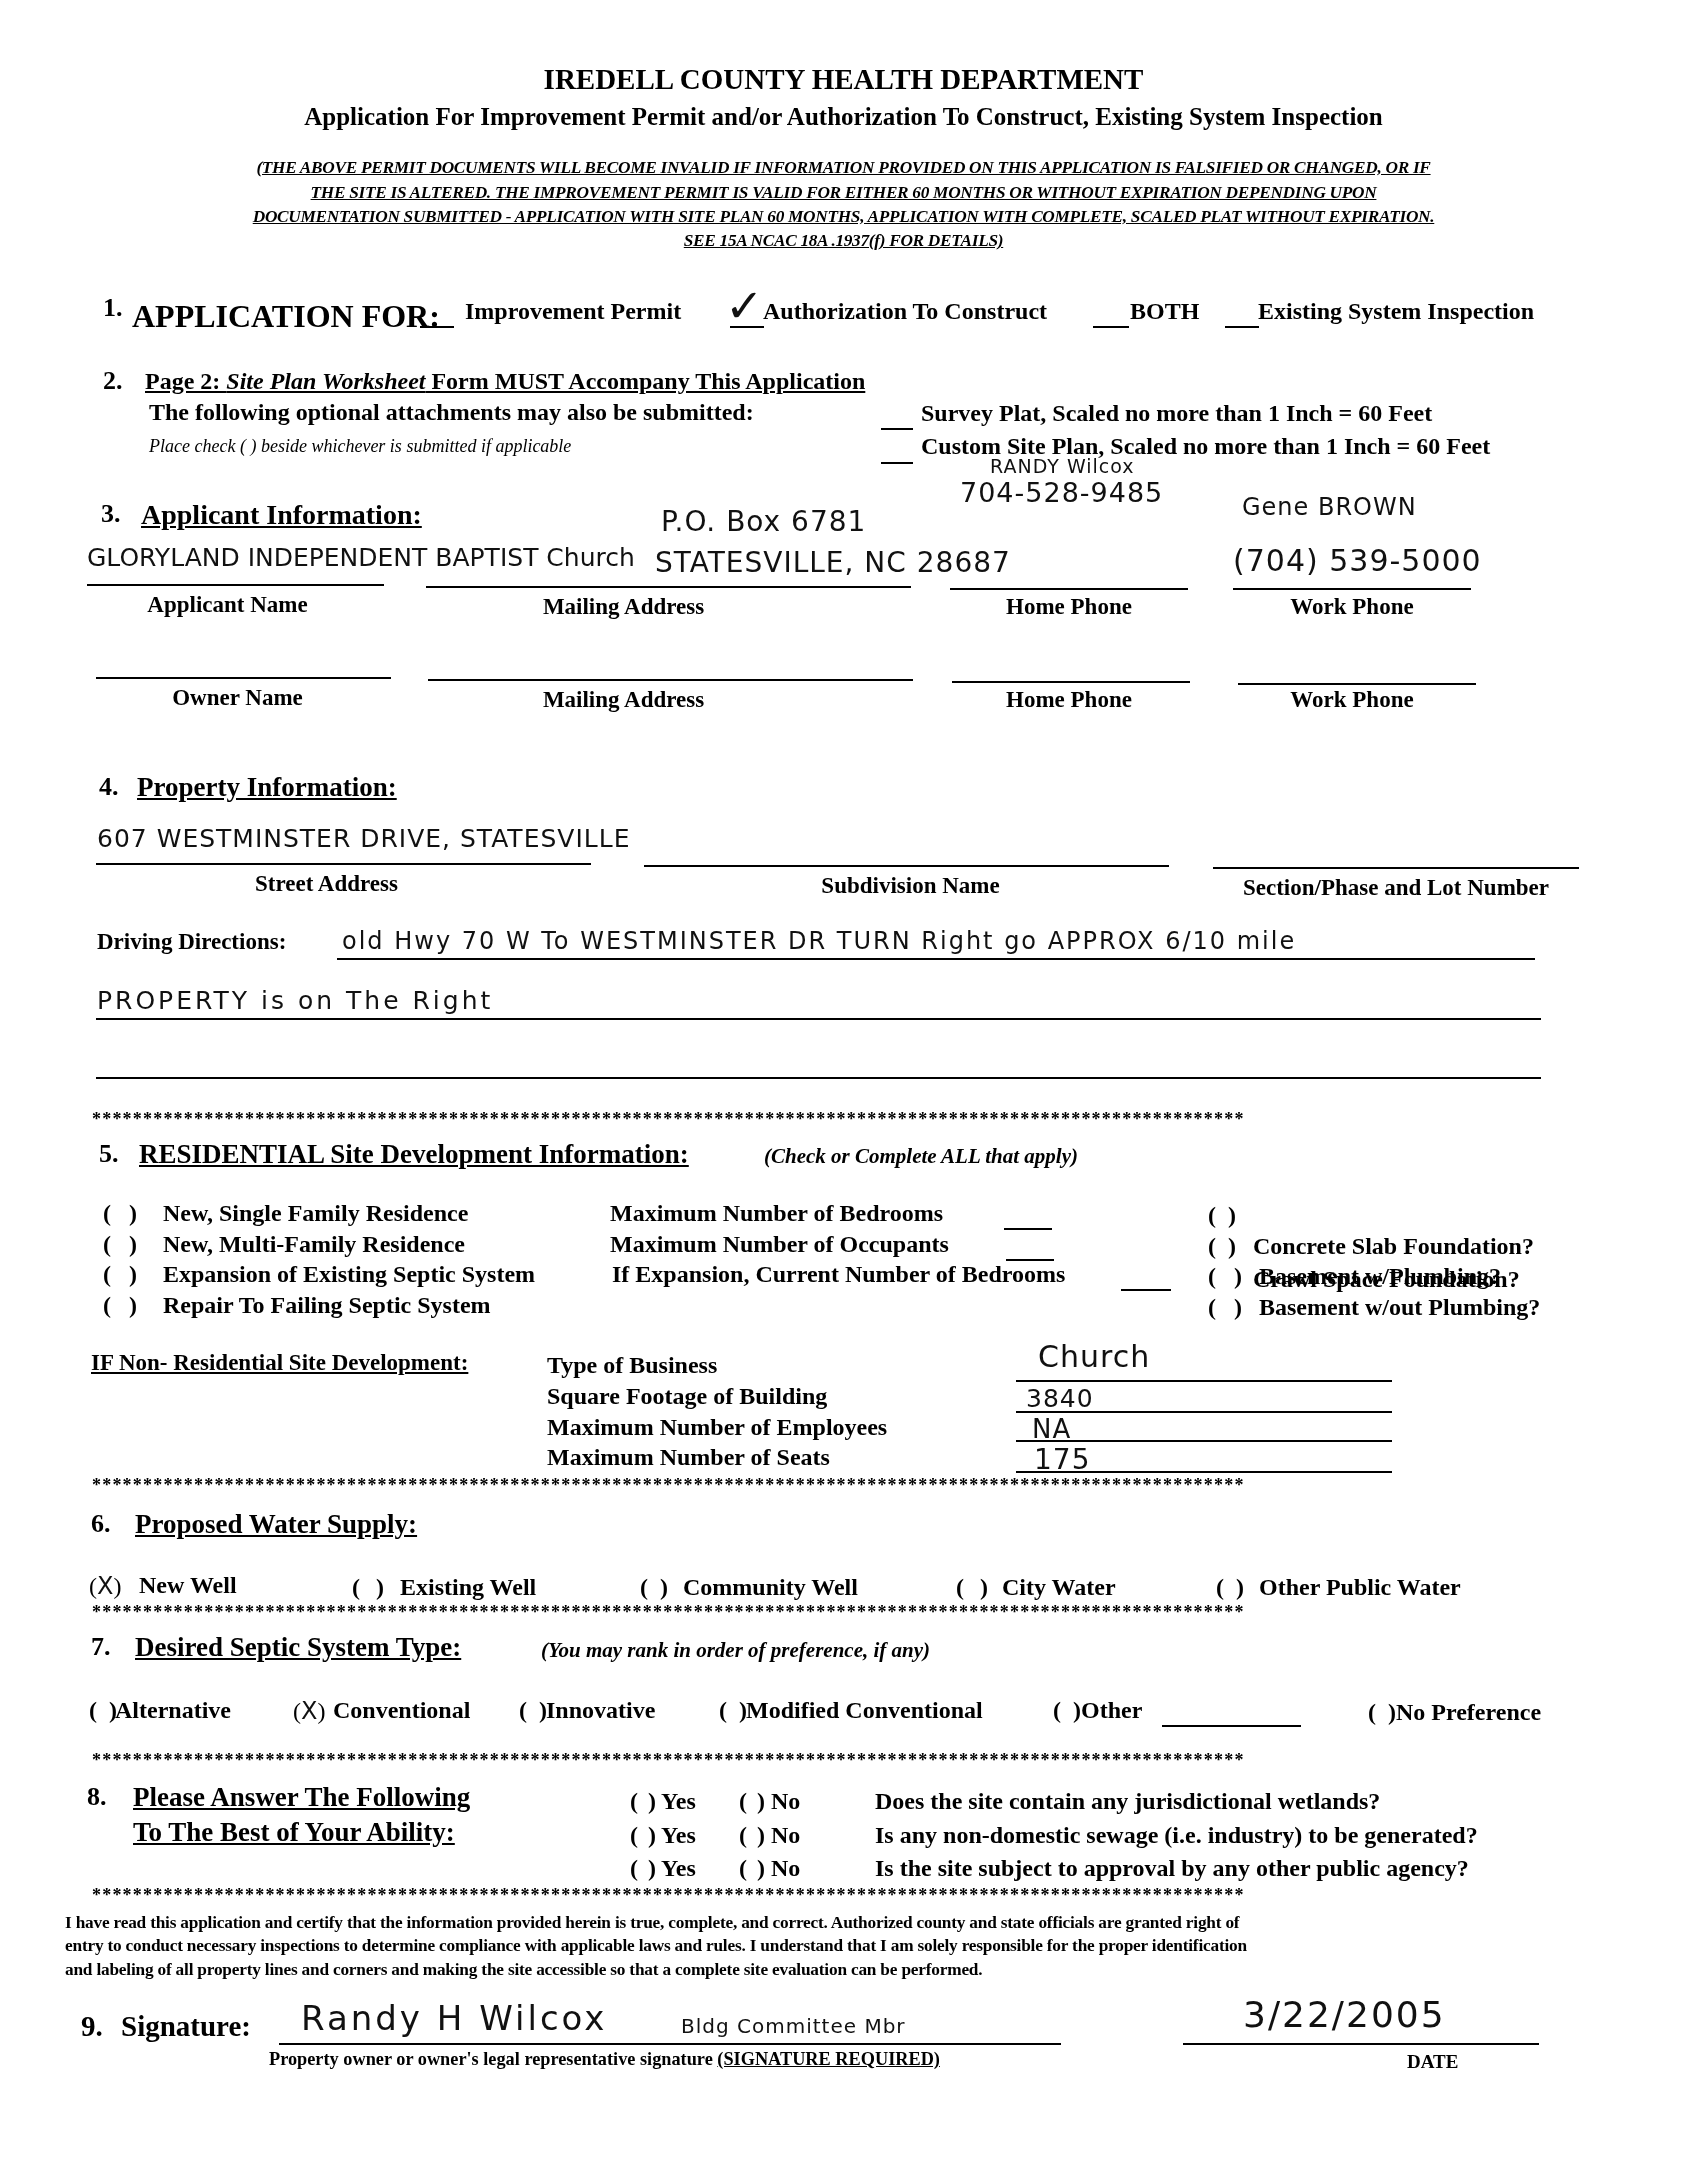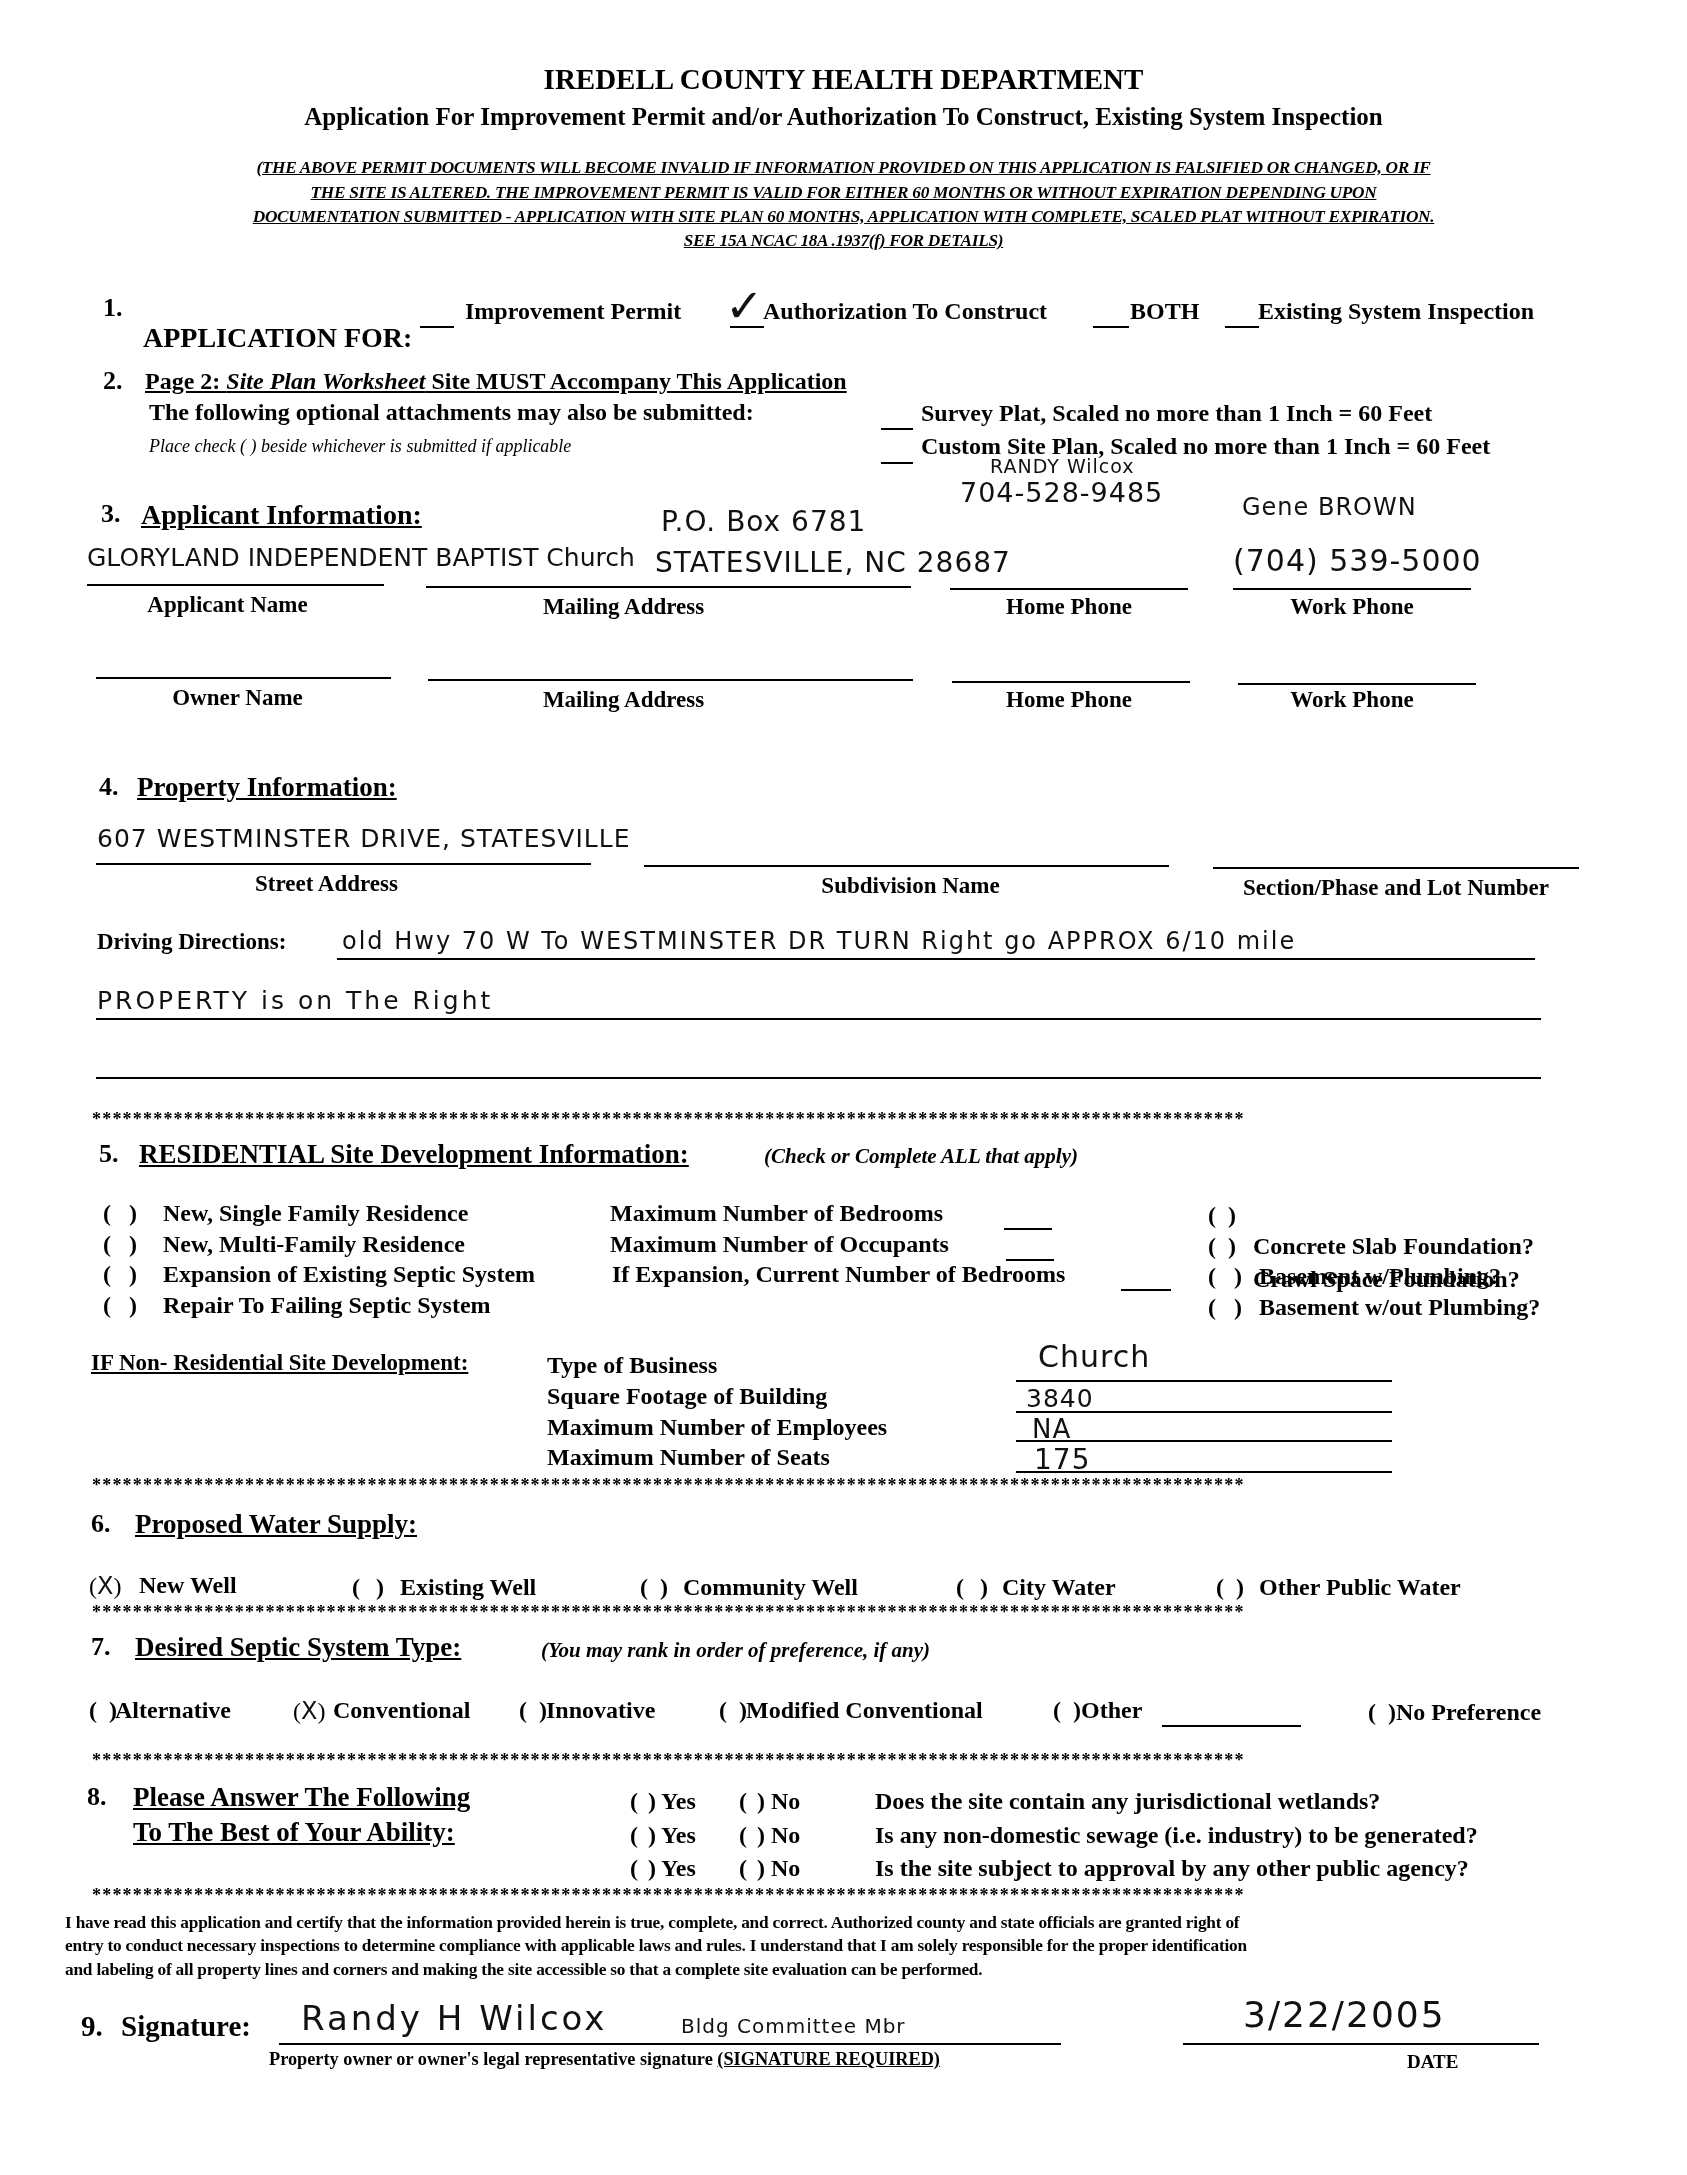--- a/index.html
+++ b/index.html
@@ -25,40 +25,40 @@
 <div class="abs b" style="left:0;width:1687px;text-align:center;top:103px;font-size:25px;">Application For Improvement Permit and/or Authorization To Construct, Existing System Inspection</div>
 <div>
   <div class="abs b i u" style="left:0;width:1687px;text-align:center;top:158px;font-size:17.3px;letter-spacing:-0.3px;">(THE ABOVE PERMIT DOCUMENTS  WILL BECOME INVALID IF INFORMATION PROVIDED ON THIS APPLICATION IS FALSIFIED OR CHANGED, OR IF</div>
   <div class="abs b i u" style="left:0;width:1687px;text-align:center;top:183px;font-size:17.3px;letter-spacing:-0.3px;">THE SITE IS ALTERED.  THE IMPROVEMENT PERMIT IS VALID FOR EITHER 60 MONTHS OR WITHOUT EXPIRATION DEPENDING UPON</div>
   <div class="abs b i u" style="left:0;width:1687px;text-align:center;top:207px;font-size:17.3px;letter-spacing:-0.3px;">DOCUMENTATION SUBMITTED - APPLICATION WITH SITE PLAN 60 MONTHS, APPLICATION WITH COMPLETE, SCALED  PLAT WITHOUT EXPIRATION.</div>
   <div class="abs b i u" style="left:0;width:1687px;text-align:center;top:231px;font-size:17.3px;letter-spacing:-0.3px;">SEE 15A NCAC 18A .1937(f) FOR DETAILS)</div>
 </div>
 
 <div>
   <span class="abs b" style="left:103px;top:293px;font-size:26px;">1.</span>
-  <span class="abs b" style="left:143px;top:298px;font-size:28px;margin-top:24px;">APPLICATION FOR:</span>
+  <span class="abs b" style="left:132px;top:298px;font-size:32px;">APPLICATION FOR:</span>
 
   <span class="abs" style="left:420px;top:300px;width:34px;height:26px;border-bottom:2px solid #000;"></span>
   <span class="abs lbl" style="left:465px;top:298px;">Improvement Permit</span>
 
   <span class="abs" style="left:730px;top:300px;width:34px;height:26px;border-bottom:2px solid #000;"></span>
   <span class="abs hw" style="left:725px;top:279px;font-size:46px;font-style:normal;">✓</span>
   <span class="abs lbl" style="left:763px;top:298px;">Authorization To Construct</span>
 
   <span class="abs" style="left:1093px;top:300px;width:36px;height:26px;border-bottom:2px solid #000;"></span>
   <span class="abs lbl" style="left:1130px;top:298px;">BOTH</span>
 
   <span class="abs" style="left:1225px;top:300px;width:34px;height:26px;border-bottom:2px solid #000;"></span>
   <span class="abs lbl" style="left:1258px;top:298px;">Existing System Inspection</span>
 </div>
 
 <div>
   <span class="abs b" style="left:103px;top:366px;font-size:26px;">2.</span>
   <span class="abs b u" style="left:145px;top:368px;font-size:24px;">
-    <span>Page 2: </span><span class="i">Site Plan Worksheet</span><span> Site MUST Accompany This Application</span>
+    <span>Page 2: </span><span class="i">Site Plan Worksheet</span><span> Form MUST Accompany This Application</span>
   </span>
   <span class="abs lbl" style="left:149px;top:399px;">The following optional attachments may also be submitted:</span>
   <span class="abs i" style="left:149px;top:436px;font-size:18px;">Place check (     ) beside whichever is submitted if applicable</span>
 
   <span class="abs" style="left:881px;top:402px;width:32px;height:26px;border-bottom:2px solid #000;"></span>
   <span class="abs lbl" style="left:921px;top:400px;">Survey Plat, Scaled no more than 1 Inch  = 60 Feet</span>
   <span class="abs" style="left:881px;top:436px;width:32px;height:26px;border-bottom:2px solid #000;"></span>
   <span class="abs lbl" style="left:921px;top:433px;">Custom Site Plan, Scaled no more than 1 Inch = 60 Feet</span>
 </div>
 

